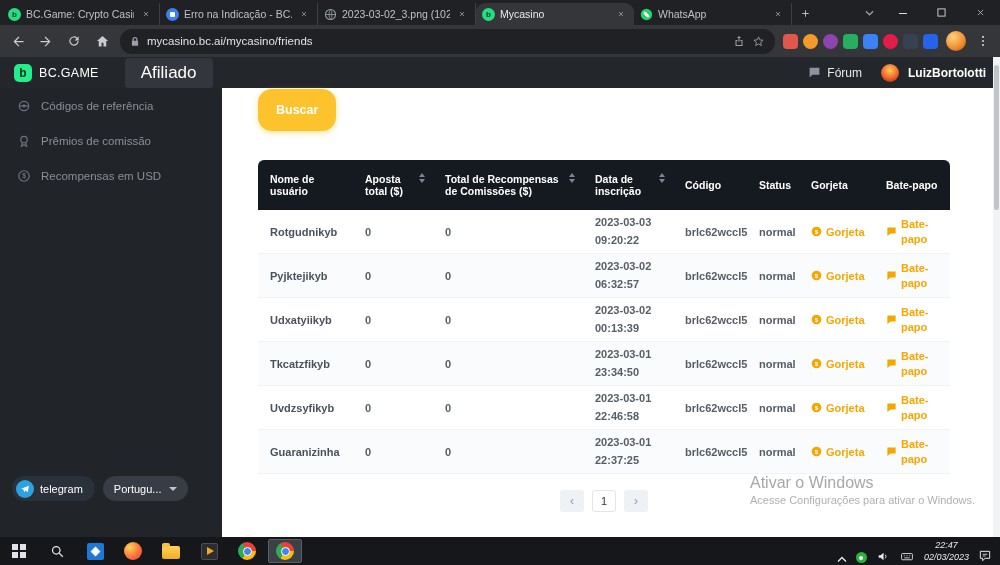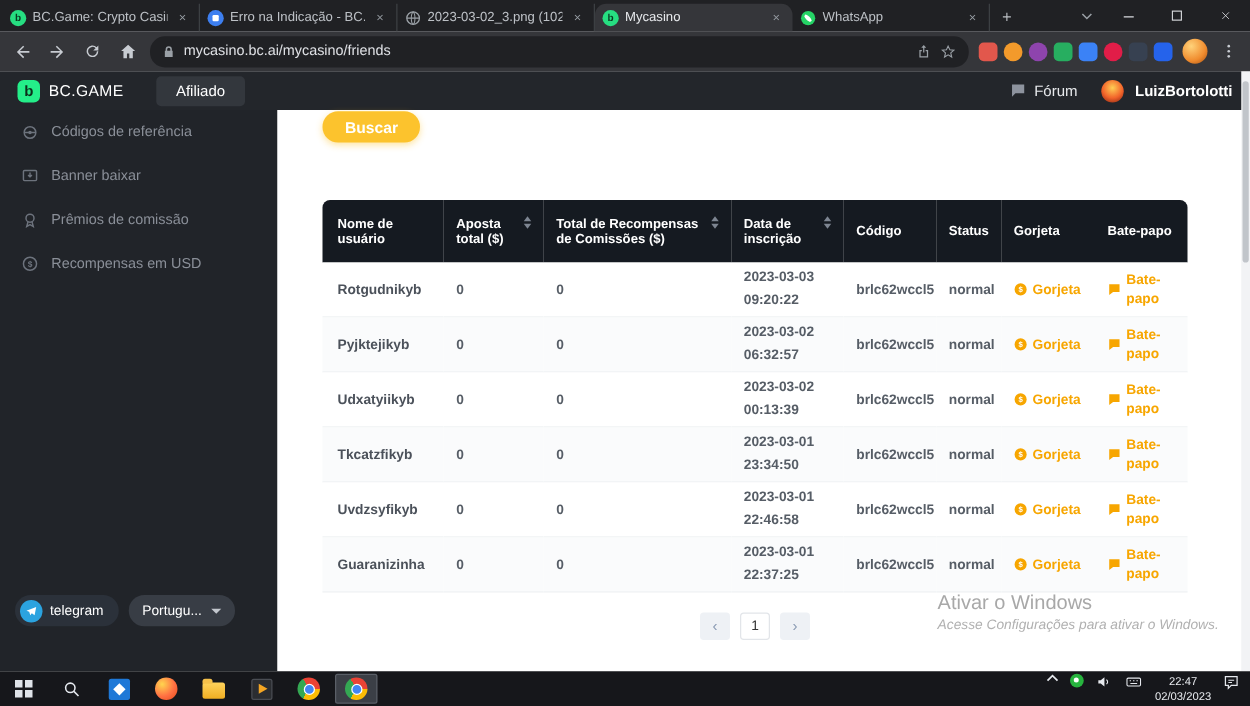--- a/index.html
+++ b/index.html
@@ -32,21 +32,21 @@
   .ext { width:15px; height:15px; border-radius:4px; }
   .ext.round { border-radius:50%; }
   .avatar-browser { width:20px; height:20px; border-radius:50%; background:radial-gradient(circle at 35% 30%, #ffd27a, #f08c2e 60%, #a34d12); flex:none; }
   .menu3 { width:18px; display:flex; align-items:center; justify-content:center; color:#c8ccd2; }
 
   
   .siteheader { position:absolute; top:57px; left:0; width:1000px; height:31px; background:#23262b; display:flex; align-items:center; padding:0 14px; gap:10px; }
   .logo { display:flex; align-items:center; gap:7px; }
   .logo-badge { width:18px; height:18px; border-radius:5px; background:#24ee89; color:#0c2e1b; font-weight:bold; font-size:12px; display:flex; align-items:center; justify-content:center; }
   .logo-text { color:#fff; font-weight:normal; font-size:12.5px; letter-spacing:.3px; }
-  .afiliado { margin-left:16px; background:#33373d; color:#fff; font-size:12px; padding:5px 16px; border-radius:4px;text-align:center; }
+  .afiliado { margin-left:16px; background:#33373d; color:#fff; font-size:17px; padding:5px 16px; border-radius:4px;text-align:center; }
   .hdr-right { margin-left:auto; display:flex; align-items:center; gap:9px; }
   .forum { display:flex; align-items:center; gap:6px; color:#e7e9ec; font-size:12px; margin-right:10px; }
   .forum-ic { color:#8d939e; display:flex; }
   .avatar-user { width:18px; height:18px; border-radius:50%; background:radial-gradient(circle at 50% 35%, #ffce54, #f2632a 55%, #7c1f10); }
   .username { color:#fff; font-weight:bold; font-size:12px; }
 
   
   .sidebar { position:absolute; top:88px; left:0; width:222px; height:449px; background:#212429; }
   .sb-item { height:35px; display:flex; align-items:center; gap:10px; padding:0 16px; color:#8a8f98; font-size:11.5px; cursor:default; }
   .sb-item .ic { color:#6d737d; display:flex; width:15px; justify-content:center; flex:none; }
@@ -56,21 +56,21 @@
   .tg-pill { height:25px; background:#2b313a; border-radius:13px; display:flex; align-items:center; gap:6px; padding:0 12px 0 4px; color:#fff; font-size:11px; }
   .tg-circle { width:18px; height:18px; border-radius:50%; background:#2ba3e0; display:flex; align-items:center; justify-content:center; }
   .lang-pill { height:25px; background:#383d45; border-radius:13px; display:flex; align-items:center; gap:7px; padding:0 11px; color:#fff; font-size:11px; }
   .chev-dn { width:0; height:0; border-left:4px solid transparent; border-right:4px solid transparent; border-top:4px solid #c2c7cd; }
 
   
   .main { position:absolute; top:88px; left:222px; width:771px; height:449px; background:#fff; }
   .filter-row { position:absolute; top:1px; left:36px; display:flex; align-items:center; gap:27px; }
   .dropdown { width:240px; height:27px; border:1px solid #e3e6ea; border-radius:4px; background:#fff; display:flex; align-items:center; padding:0 12px; color:#42474e; font-size:12px; }
   .dropdown .dd-chev { margin-left:auto; color:#b9bec6; display:flex; }
-  .btn-buscar { height:25px; padding:0 18px; background:#fcc32d; border:none; border-radius:14px; color:#fff; font-weight:bold; font-size:12.5px; display:flex; align-items:center; box-shadow:0 2px 6px rgba(252,195,45,.45); }
+  .btn-buscar { height:42px; padding:0 18px; background:#fcc32d; border:none; border-radius:14px; color:#fff; font-weight:bold; font-size:12.5px; display:flex; align-items:center; box-shadow:0 2px 6px rgba(252,195,45,.45); }
 
   .table-wrap { position:absolute; top:72px; left:36px; width:692px; }
   table { width:692px; border-collapse:separate; border-spacing:0; table-layout:fixed; }
   thead th { background:#151a21; color:#fff; font-size:10.5px; font-weight:bold; height:50px; text-align:left; padding:0 10px; vertical-align:middle; }
   thead th:first-child { border-top-left-radius:6px; padding-left:12px; }
   thead th:last-child { border-top-right-radius:6px; }
   .th-flex { display:flex; align-items:flex-start; gap:6px; }
   .sort { display:inline-flex; flex-direction:column; gap:2px; flex:none; }
   .sort i { display:block; width:0; height:0; border-left:3.5px solid transparent; border-right:3.5px solid transparent; }
   .sort .up { border-bottom:4px solid #7d8591; }
@@ -83,41 +83,41 @@
   .link-orange .ic { display:flex; flex:none; }
   .wrap2 { max-width:44px; line-height:1.3; }
 
   .pagination { position:absolute; top:402px; left:36px; width:692px; display:flex; justify-content:center; gap:8px; }
   .pg { min-width:24px; height:22px; border-radius:3px; display:flex; align-items:center; justify-content:center; font-size:12px; }
   .pg.nav { background:#eef1f5; color:#8b9bb4; }
   .pg.cur { background:#fff; border:1px solid #e2e5e9; color:#333; font-size:11px; }
 
   .watermark { position:absolute; top:385px; right:18px; color:#a8a8a8; }
   .wm1 { font-size:16px; line-height:1.3; }
-  .wm2 { font-size:11px; color:#b0b0b0;font-style:italic; }
+  .wm2 { font-size:11px; color:#b0b0b0; }
 
   .page-scrollbar { position:absolute; top:57px; right:0; width:7px; height:480px; background:#f2f3f5; }
   .page-scrollbar .thumb { position:absolute; top:8px; left:1px; width:5px; height:145px; background:#c1c5ca; border-radius:3px; }
 
   
   .taskbar { position:absolute; bottom:0; left:0; width:1000px; height:28px; background:#16171b; display:flex; align-items:center; }
   .tb-slot { width:38px; height:28px; display:flex; align-items:center; justify-content:center; flex:none; color:#e4e8ee; }
   .tb-slot.active-app { background:#3b3f46; border:1px solid #5a5f67; border-radius:2px; width:34px; height:24px; margin:0 2px; }
   .winlogo { display:grid; grid-template-columns:6px 6px; grid-template-rows:6px 6px; gap:1.5px; }
   .winlogo span { background:#dfe3e9; }
   .icon-photos { width:17px; height:17px; background:#1e78d7; border-radius:2px; display:flex; align-items:center; justify-content:center; }
   .icon-photos i { width:7px; height:7px; background:#fff; transform:rotate(45deg); display:block; }
   .icon-firefox { width:18px; height:18px; border-radius:50%; background:radial-gradient(circle at 32% 30%, #ffd54f, #ff7043 55%, #e64a19); }
   .icon-folder { width:18px; height:13px; background:linear-gradient(#ffd35c,#f0ae22); border-radius:2px; position:relative; margin-top:3px; }
   .icon-folder:before { content:""; position:absolute; top:-3px; left:0; width:8px; height:4px; background:#f5c04a; border-radius:2px 2px 0 0; }
   .icon-media { width:17px; height:17px; background:#2b2d31; border:1px solid #4a4d53; border-radius:2px; display:flex; align-items:center; justify-content:center; }
   .icon-media i { width:0; height:0; border-top:4px solid transparent; border-bottom:4px solid transparent; border-left:7px solid #f5a623; display:block; margin-left:2px; }
   .icon-chrome { position:relative; width:18px; height:18px; border-radius:50%; background:conic-gradient(from -30deg, #ea4335 0 120deg, #fbbc05 120deg 240deg, #34a853 240deg 360deg); }
   .icon-chrome:after { content:""; position:absolute; inset:4.5px; background:#4285f4; border:1.5px solid #fff; border-radius:50%; }
-  .tray { margin-left:auto; display:flex; align-items:flex-start; gap:9px; padding-right:8px; color:#e6e9ee; }
+  .tray { margin-left:auto; display:flex; align-items:flex-end; gap:9px; padding-right:8px; color:#e6e9ee;font-style:italic; }
   .tray-ic { display:flex; align-items:center; justify-content:center; }
   .tray-green { width:11px; height:11px; border-radius:50%; background:#27b43e; position:relative; }
   .tray-green:after { content:""; position:absolute; inset:3.5px; background:#fff; border-radius:50%; }
   .clock { text-align:center; font-size:9px; line-height:1.35; color:#e8ebef; }
 </style>
 </head>
 <body>
 
 <div class="screen">
 
@@ -292,29 +292,20 @@
   <div class="sidebar">
     <div class="sb-item">
       <span class="ic">
           <svg width="14" height="14" viewBox="0 0 24 24">
             <circle cx="12" cy="12" r="8" fill="none" stroke="currentColor" stroke-width="2"></circle>
             <path d="M4 12h16" stroke="currentColor" stroke-width="2"></path>
             <circle cx="12" cy="12" r="2.4" fill="currentColor"></circle>
           </svg>
         </span>
       <span>Códigos de referência</span>
-    </div>
-    <div class="sb-item">
-      <span class="ic">
-          <svg width="14" height="14" viewBox="0 0 24 24">
-            <rect x="3" y="4" width="18" height="14" rx="1.5" fill="none" stroke="currentColor" stroke-width="2"></rect>
-            <path d="M12 7v6m0 0l-2.6-2.6M12 13l2.6-2.6" stroke="currentColor" stroke-width="2" fill="none"></path>
-          </svg>
-        </span>
-      <span>Banner baixar</span>
     </div>
     <div class="sb-item">
       <span class="ic">
           <svg width="14" height="14" viewBox="0 0 24 24">
             <circle cx="12" cy="9.5" r="5.5" fill="none" stroke="currentColor" stroke-width="2"></circle>
             <path d="M9.3 14.2L7.5 21l4.5-2.6L16.5 21l-1.8-6.8" fill="none" stroke="currentColor" stroke-width="2"></path>
           </svg>
         </span>
       <span>Prêmios de comissão</span>
     </div>

